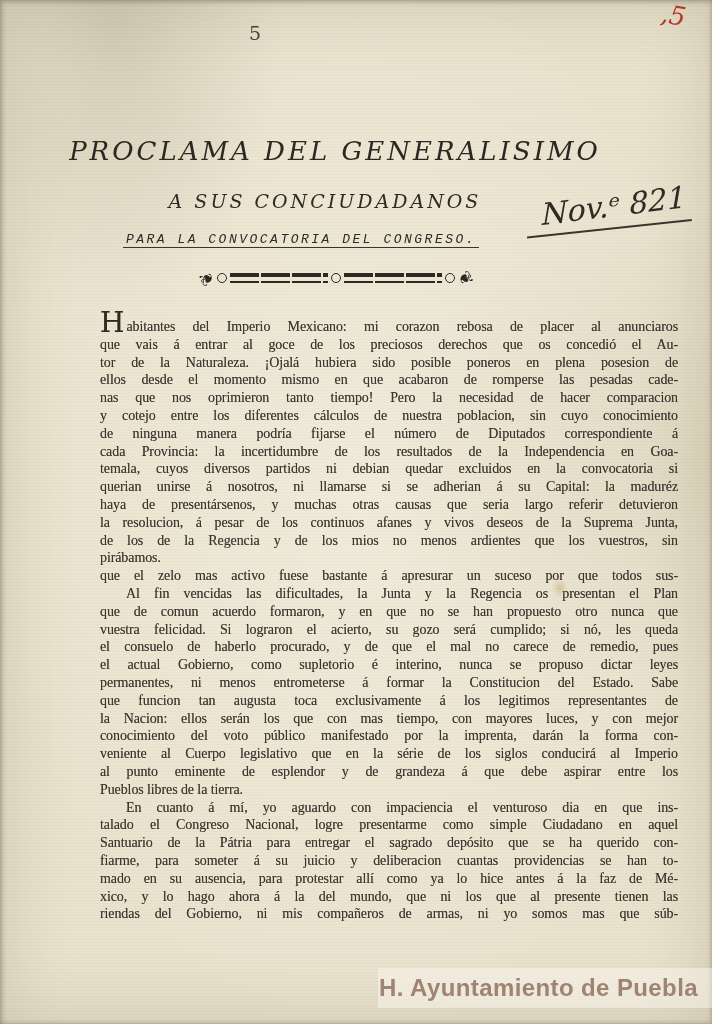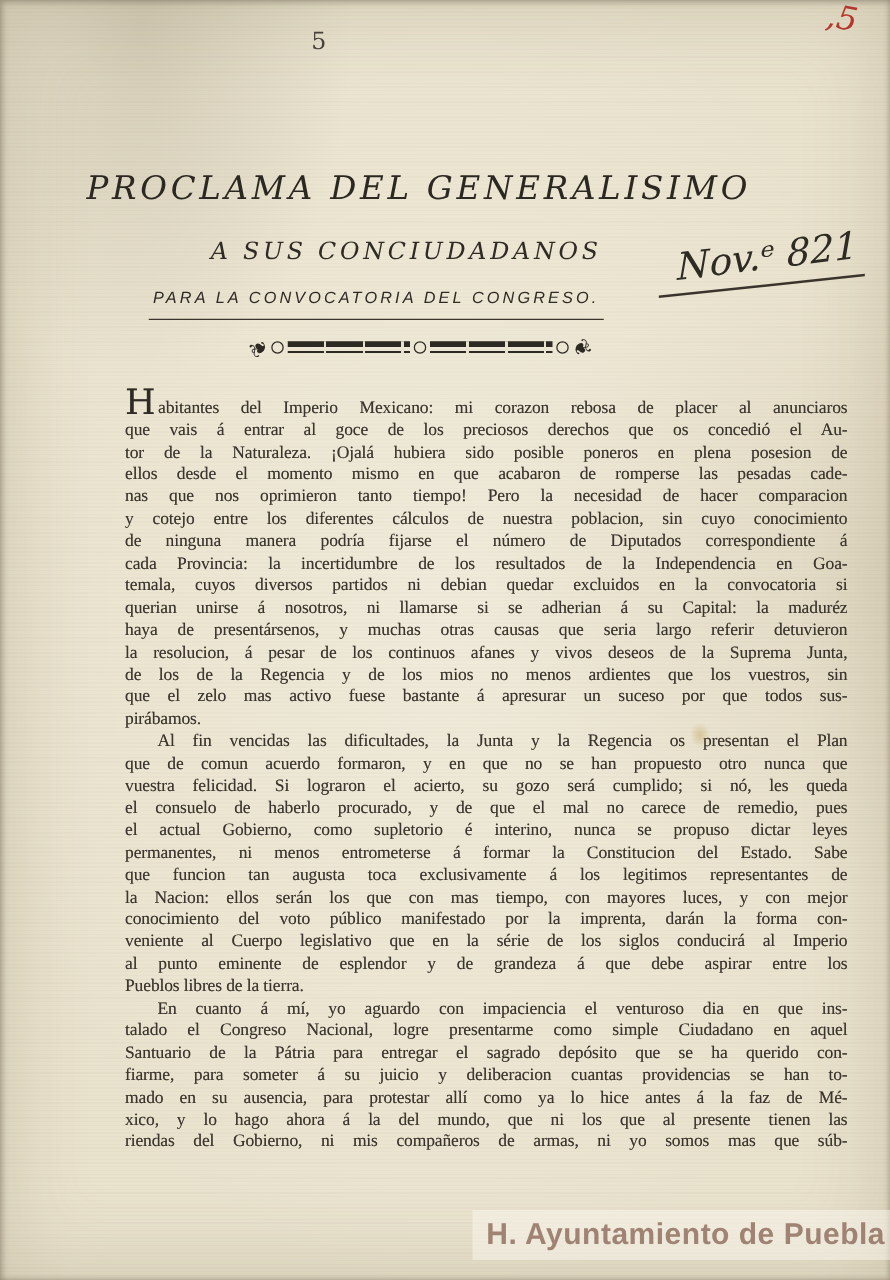--- a/index.html
+++ b/index.html
@@ -40,23 +40,23 @@
     text-align:center; font-style:italic;
     font-family:"DejaVu Serif", serif;
     font-size:19px; letter-spacing:3px; color:#2e2a24;
   }
   .title3-wrap{
     position:absolute; top:229px; left:-55px; right:55px;
     text-align:center;
   }
   .title3{
     display:inline-block;
-    font-style:italic; font-family:Liberation Sans, sans-serif;
+    font-style:italic; font-family:Liberation Mono, monospace;
     font-size:13px; letter-spacing:2.5px; color:#2e2a24;
-    border-bottom:1.6px solid #3a342c; padding:0 3px 10px;
+    border-bottom:1.6px solid #3a342c; padding:0 3px 0;
   }
   .handwritten{
     position:absolute; top:188px; right:4px; width:188px;
     font-style:italic; font-family:"DejaVu Serif", serif;
     font-size:30px; color:#2e2a24;
     transform:rotate(-7deg) skewX(-6deg);
     text-align:center;
   }
   .handwritten::after{
     content:""; position:absolute; left:6px; right:16px; bottom:-6px;
@@ -95,21 +95,21 @@
     margin-right:2px; vertical-align:-1px;
   }
   .stain{
     position:absolute; left:552px; top:578px; width:16px; height:20px;
     background:radial-gradient(rgba(185,145,55,0.35), rgba(0,0,0,0) 70%);
   }
   .wm-band{
     position:absolute; right:0; left:378px; bottom:16px; height:40px;
     background:rgba(252,250,244,0.45);
     display:flex; align-items:center; justify-content:flex-end;
-    padding-right:4px; box-sizing:border-box;
+    padding-right:14px; box-sizing:border-box;
   }
   .watermark{
     font-family:"Liberation Sans", sans-serif; font-weight:bold;
     font-size:24px; letter-spacing:0.4px;
     color:rgba(148,116,100,0.88);
   }
 </style>
 </head>
 <body>
 
@@ -146,22 +146,22 @@
           <div class="tline">ellos desde el momento mismo en que acabaron de romperse las pesadas cade-</div>
           <div class="tline">nas que nos oprimieron tanto tiempo! Pero la necesidad de hacer comparacion</div>
           <div class="tline">y cotejo entre los diferentes cálculos de nuestra poblacion, sin cuyo conocimiento</div>
           <div class="tline">de ninguna manera podría fijarse el número de Diputados correspondiente á</div>
           <div class="tline">cada Provincia: la incertidumbre de los resultados de la Independencia en Goa-</div>
           <div class="tline">temala, cuyos diversos partidos ni debian quedar excluidos en la convocatoria si</div>
           <div class="tline">querian unirse á nosotros, ni llamarse si se adherian á su Capital: la maduréz</div>
           <div class="tline">haya de presentársenos, y muchas otras causas que seria largo referir detuvieron</div>
           <div class="tline">la resolucion, á pesar de los continuos afanes y vivos deseos de la Suprema Junta,</div>
           <div class="tline">de los de la Regencia y de los mios no menos ardientes que los vuestros, sin</div>
+          <div class="tline last">pirábamos.</div>
           <div class="tline">que el zelo mas activo fuese bastante á apresurar un suceso por que todos sus-</div>
-          <div class="tline last">pirábamos.</div>
         </div>
     </div>
     <div class="indent-first">
         <div class="tline first">Al fin vencidas las dificultades, la Junta y la Regencia os presentan el Plan</div>
         <div class="tline">que de comun acuerdo formaron, y en que no se han propuesto otro nunca que</div>
         <div class="tline">vuestra felicidad. Si lograron el acierto, su gozo será cumplido; si nó, les queda</div>
         <div class="tline">el consuelo de haberlo procurado, y de que el mal no carece de remedio, pues</div>
         <div class="tline">el actual Gobierno, como supletorio é interino, nunca se propuso dictar leyes</div>
         <div class="tline">permanentes, ni menos entrometerse á formar la Constitucion del Estado. Sabe</div>
         <div class="tline">que funcion tan augusta toca exclusivamente á los legitimos representantes de</div>

